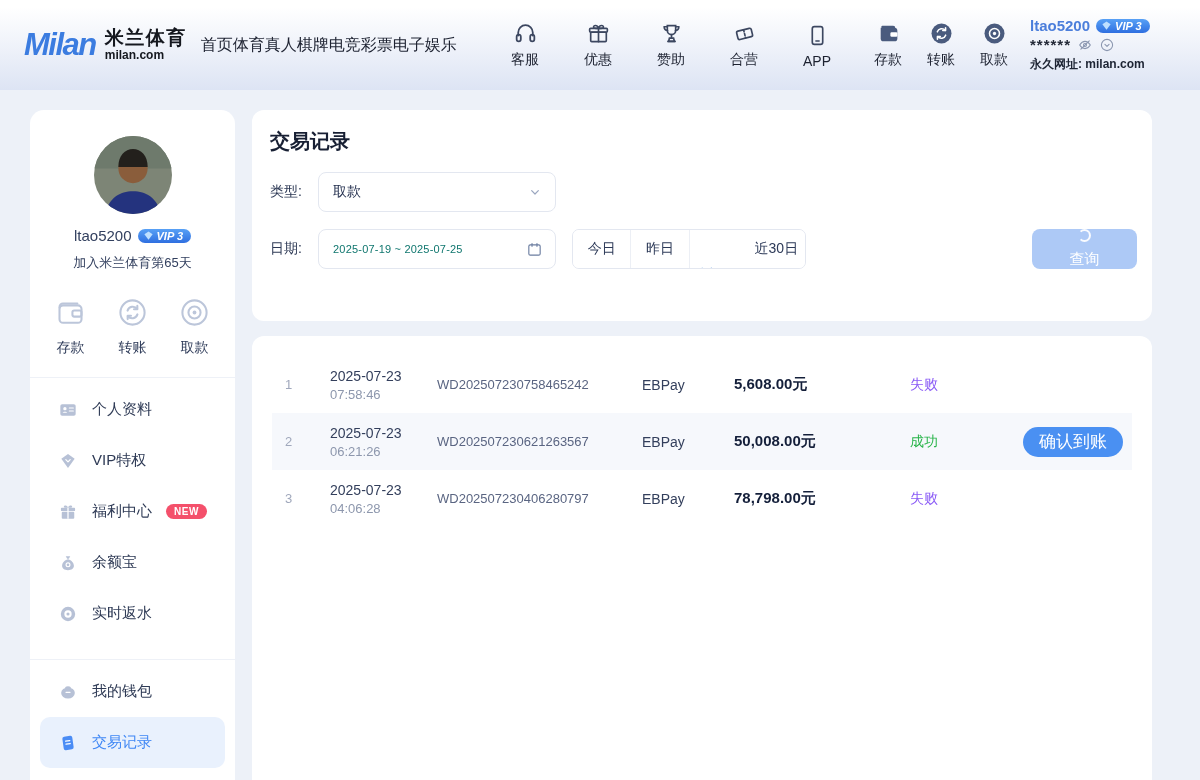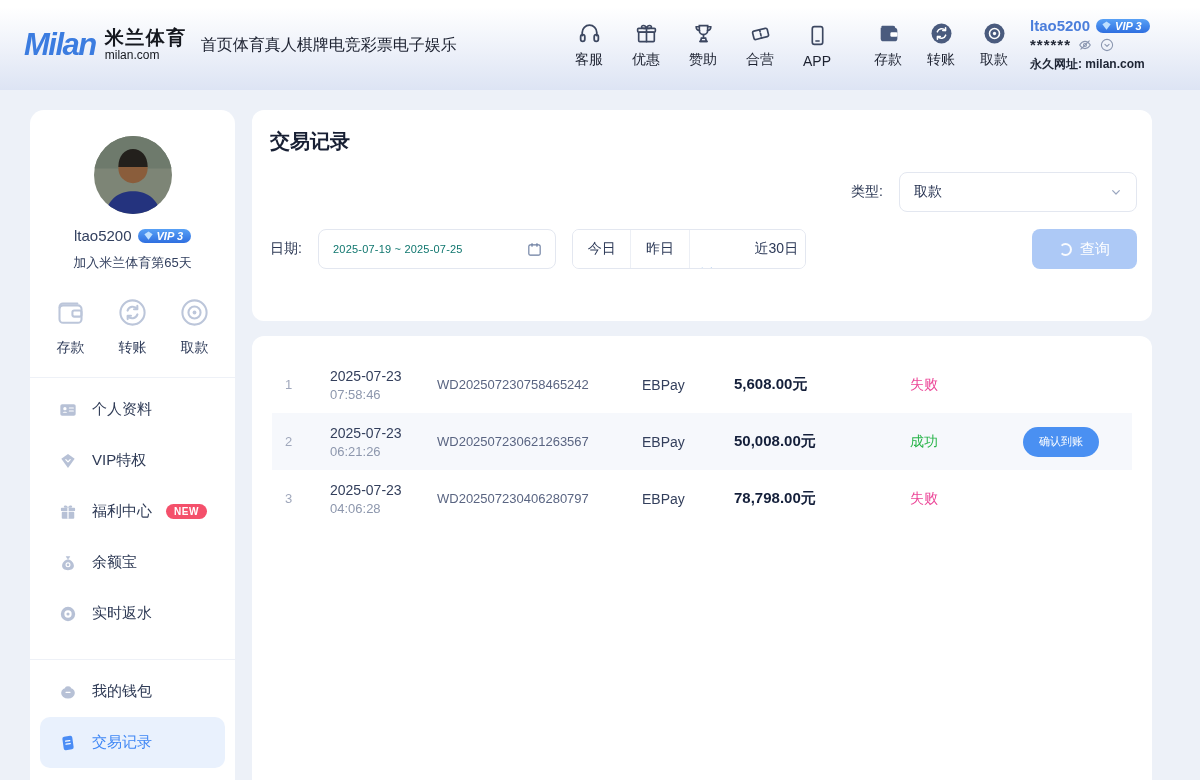--- a/index.html
+++ b/index.html
@@ -16,26 +16,26 @@
   .topbar {
     position:absolute; left:0; top:0; width:1200px; height:90px;
     display:flex; align-items:center;
     padding:0 42px 0 24px;
     background:linear-gradient(180deg,#ffffff 8%,#dde4f4 100%);
   }
   .logo { display:flex; align-items:center; gap:9px; cursor:pointer; }
   .logo-script { font-size:31px; font-weight:bold; font-style:italic; color:#3b7ce0; letter-spacing:-1.5px; }
   .logo-stack { display:flex; flex-direction:column; line-height:1.08; }
   .logo-cn { font-size:19px; font-weight:800; color:#15181f; letter-spacing:1.5px; }
-  .logo-domain { font-size:12px; font-weight:400; color:#15181f; }
+  .logo-domain { font-size:12px; font-weight:700; color:#15181f; }
   .main-nav { display:flex; margin-left:14px; font-size:16px; color:#1c2130; }
   .nav-item { cursor:pointer; white-space:nowrap; }
 
   .quick-links { display:flex; margin-left:auto; gap:17px; align-items:flex-end; }
-  .ql { display:flex; flex-direction:column; align-items:center; gap:5px; font-size:14px; color:#1c2130; cursor:pointer; width:40px; }
+  .ql { display:flex; flex-direction:column; align-items:center; gap:5px; font-size:14px; color:#1c2130; cursor:pointer; width:40px;margin-left:16px; }
   .ql .ico { width:25px; height:25px; color:#3c4760; }
   .ql .ico.filled { color:#4a5b7e; }
   .ql.group2 { margin-left:-4px; }
   .ql.first-of-group2 { margin-left:14px; }
 
   .user-block { margin-left:16px; display:flex; flex-direction:column; gap:3px; width:128px; }
   .u-line { display:flex; align-items:center; gap:6px; }
   .u-name { font-size:15px; font-weight:700; color:#4b7edb; }
   .vip-badge {
     display:inline-flex; align-items:center; gap:3px;
@@ -76,21 +76,21 @@
     padding:2px 8px; border-radius:9px; letter-spacing:.5px;
   }
 
   
   .filter-card {
     position:absolute; left:252px; top:110px; width:900px; height:211px;
     background:#fff; border-radius:12px; padding:18px 15px 0 18px;
   }
   .f-title { font-size:20px; font-weight:700; color:#171f33; }
   .f-subtitle { margin-top:13px; font-size:13px; color:#7d88a6; }
-  .f-row { display:flex; align-items:center; margin-top:17px;justify-content:flex-end; }
+  .f-row { display:flex; align-items:center; margin-top:17px; }
   .f-label { width:48px; font-size:14px; color:#2c3854; flex:none; }
   .select-box, .date-box {
     width:238px; height:40px; background:#fff;
     border:1px solid #e3e7f0; border-radius:8px;
     display:flex; align-items:center; padding:0 12px 0 14px; cursor:pointer;
   }
   .select-box .val { flex:1; font-size:14px; color:#232f4e; }
   .select-box svg { width:16px; height:16px; color:#9aa6bf; }
   .date-box .val { flex:1; font-size:11px; color:#0f766e; letter-spacing:.2px; }
   .date-box svg { width:17px; height:17px; color:#6b7da0; }
@@ -103,20 +103,21 @@
     font-size:14px; color:#2d3a58; border-right:1px solid #eceff5; cursor:pointer; background:#fff;
   }
   .seg:last-child { border-right:none; }
   .seg.active { color:#4a8bd9; box-shadow:inset 0 0 0 1px #79a6e8; border-radius:5px;margin-top:45px; }
   .f-btns { margin-left:auto; display:flex; gap:10px; }
   .btn-query {
     width:105px; height:40px; border:none; border-radius:8px;
     background:#adc9f6; color:#fff; font-size:15px;
     display:flex; align-items:center; justify-content:center; gap:8px; cursor:pointer;
     font-family:inherit;
+    flex-direction:column;
   }
   .spinner { width:13px; height:13px; border-radius:50%;
     border:2px solid rgba(255,255,255,.92); border-left-color:transparent; }
   .btn-reset {
     width:105px; height:40px; border:1px solid #dde2ec; border-radius:8px;
     background:#fff; color:#313b52; font-size:15px; cursor:pointer; font-family:inherit;
   }
 
   
   .table-card {
@@ -134,25 +135,25 @@
   }
   .t-row { height:57px; font-size:14px; }
   .t-row.alt { background:#f6f8fc; }
   .c-idx { padding-left:13px; }
   .t-row .c-idx { color:#a0a8bc; font-size:13px; }
   .c-date .d { color:#333f5c; }
   .c-date .t { color:#8d97ad; font-size:13px; margin-top:3px; }
   .c-order { color:#5a6582; font-size:13px; }
   .c-account { color:#333f5c; }
   .c-amount { font-weight:700; color:#141f3a; font-size:15px; }
-  .c-status.fail { color:#ec4899; }
+  .c-status.fail { color:#8b5cf6; }
   .c-status.ok { color:#29b44a; }
   .btn-confirm {
     height:30px; padding:0 16px; border:none; border-radius:15px;
-    background:#4a90f2; color:#fff; font-size:11px; cursor:pointer; font-family:inherit;
+    background:#4a90f2; color:#fff; font-size:17px; cursor:pointer; font-family:inherit;
   }
 </style>
 </head>
 <body>
 
 <header class="topbar">
   <div class="logo">
     <span class="logo-script">Milan</span>
     <span class="logo-stack">
       <span class="logo-cn">米兰体育</span>

